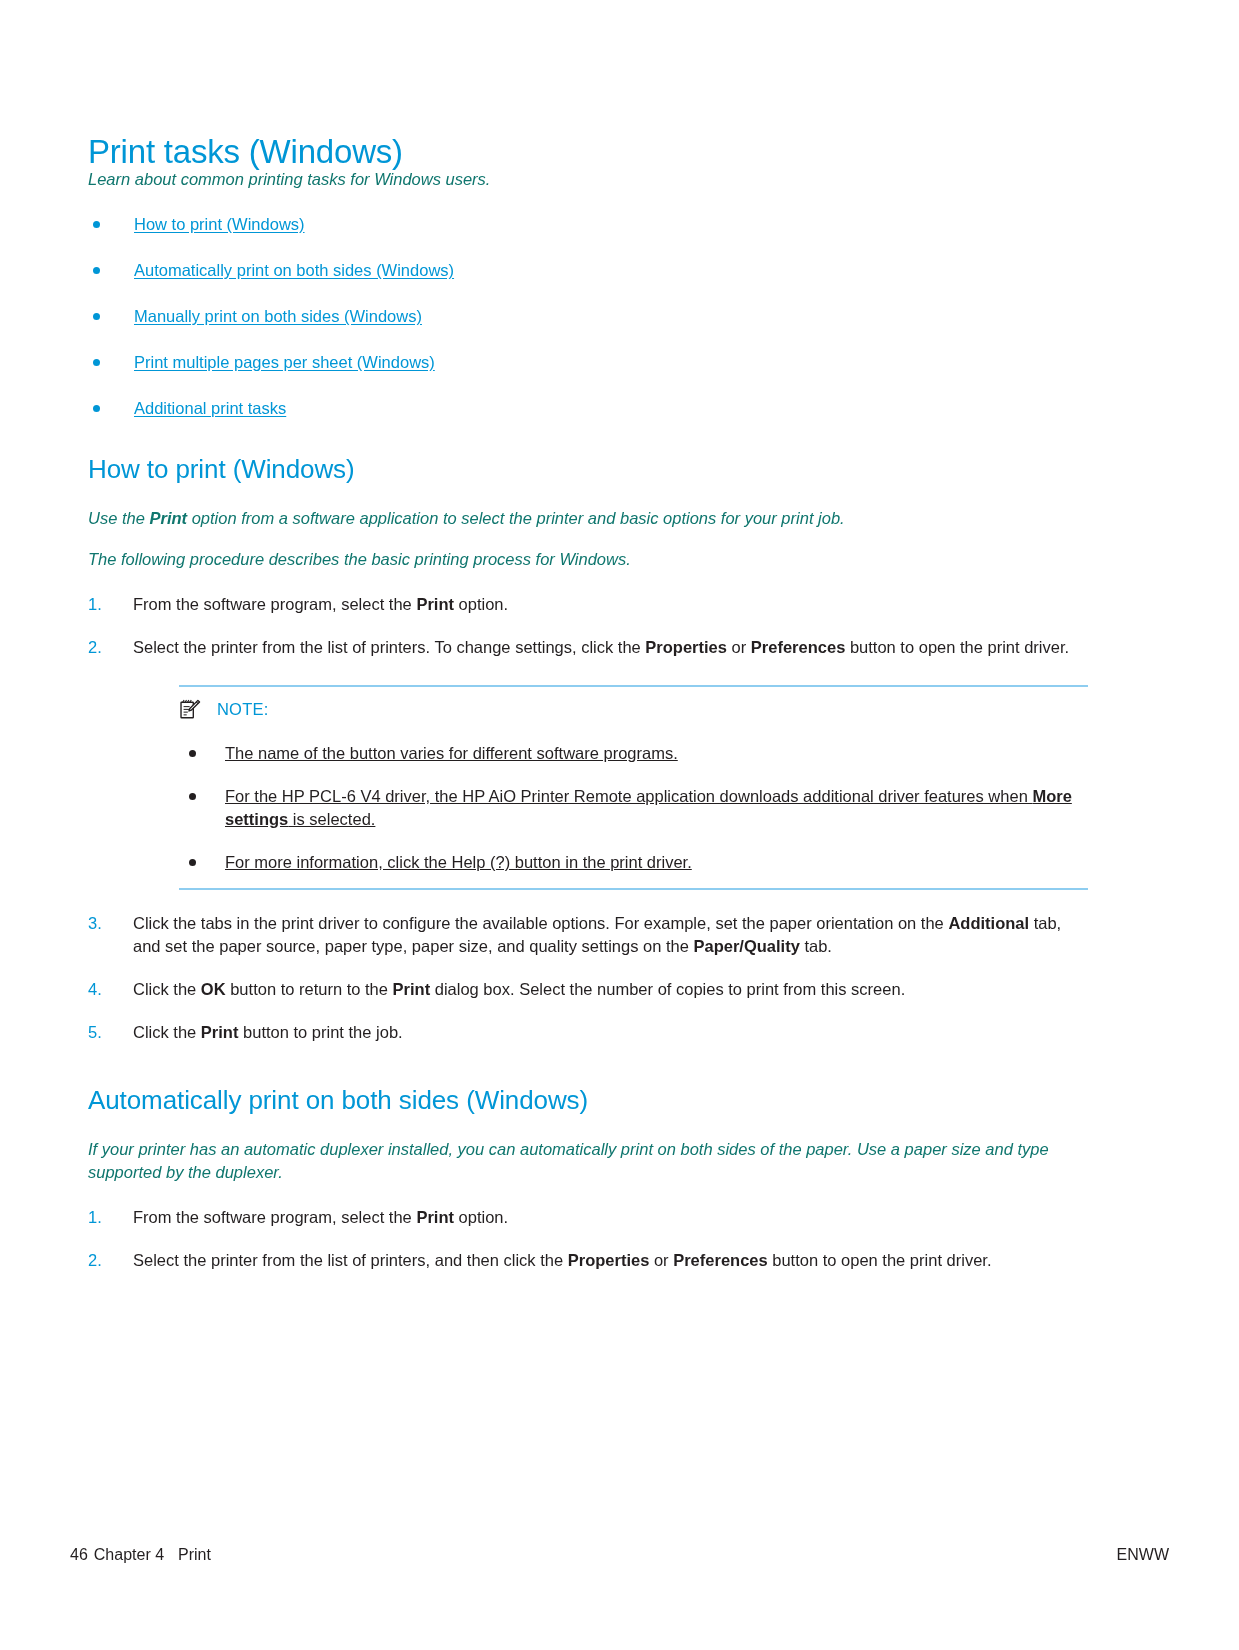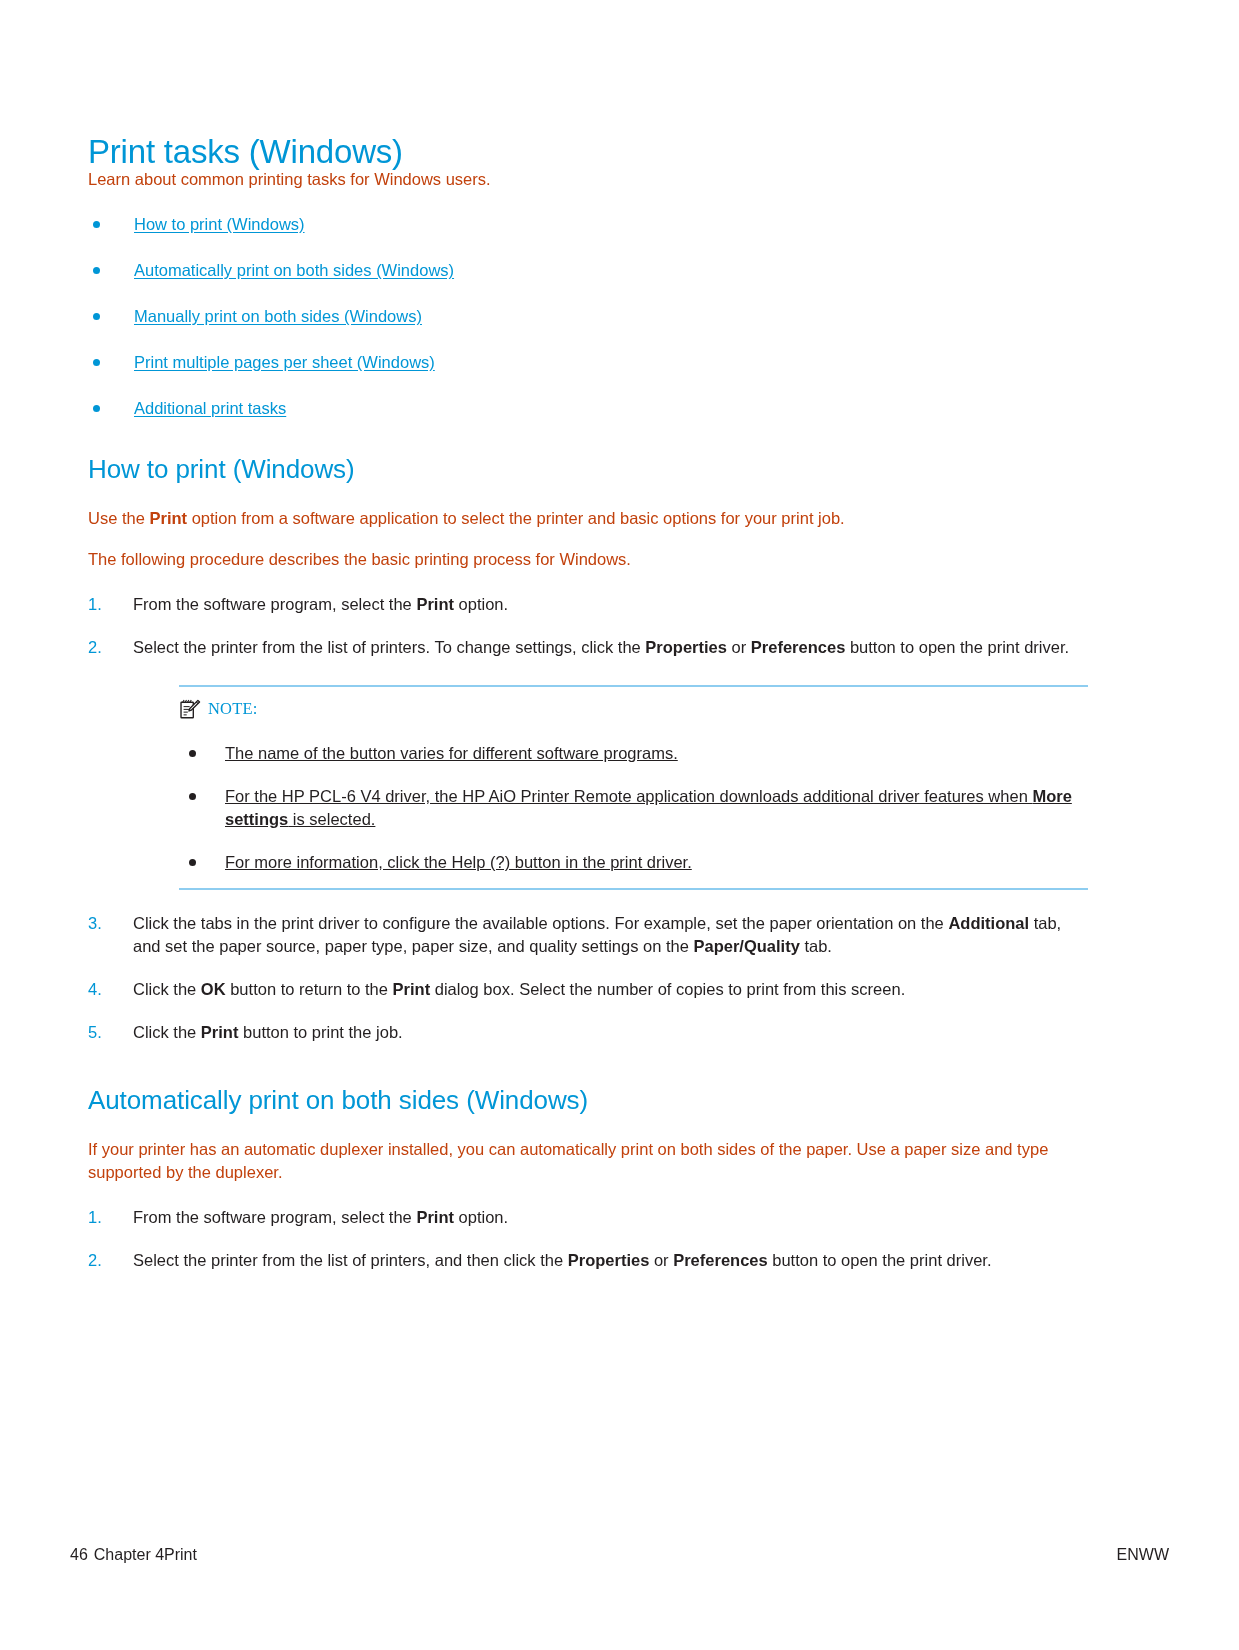--- a/index.html
+++ b/index.html
@@ -54,21 +54,22 @@
   }
 
   .indent {
     margin-left: 91px;
   }
 
   p.body {
     font-size: 16.5px;
     line-height: 23px;
     margin: 0;
-    color: #c2410c;
+    color: #0f766e;
+    font-style: italic;
   }
   .spacer-18 { height: 18px; }
   .spacer-22 { height: 22px; }
   .spacer-34 { height: 34px; }
   .spacer-40 { height: 40px; }
 
   
   ul.linklist {
     list-style: none;
     margin: 0;
@@ -127,23 +128,22 @@
     margin-top: 26px;
     margin-left: 0px;
     border-top: 2px solid #8ecdf0;
     border-bottom: 2px solid #8ecdf0;
     padding: 8px 0 14px 0;
     position: relative;
   }
   .note-head {
     display: flex;
     align-items: center;
-    gap: 7px;
+    gap: 16px;
     padding-top: 3px;
-    font-family: Liberation Serif, serif;
   }
   .note-icon {
     width: 22px;
     height: 22px;
     flex: 0 0 22px;
     display: block;
   }
   .note-label {
     color: #0096d6;
     font-size: 16.5px;
@@ -185,21 +185,21 @@
   .footer-left {
     position: absolute;
     left: 70px;
     top: 0;
     font-size: 16px;
     line-height: 22px;
     color: #231f20;
     white-space: nowrap;
   }
   .footer-left .pg { margin-right: 6px; }
-  .footer-left .chap { }
+  .footer-left .chap { margin-right: 14px; }
   .footer-right {
     position: absolute;
     right: 70px;
     top: 0;
     font-size: 16px;
     line-height: 22px;
     color: #231f20;
     white-space: nowrap;
     padding-left: 23px;
   }

